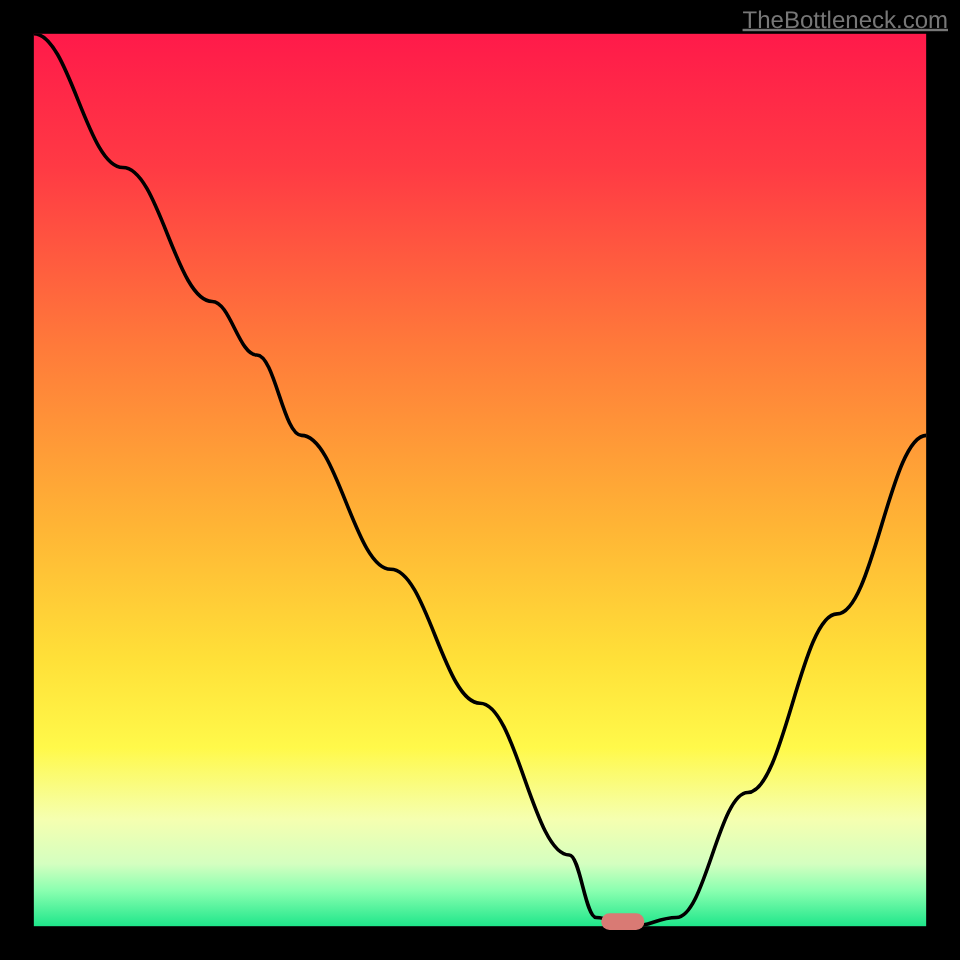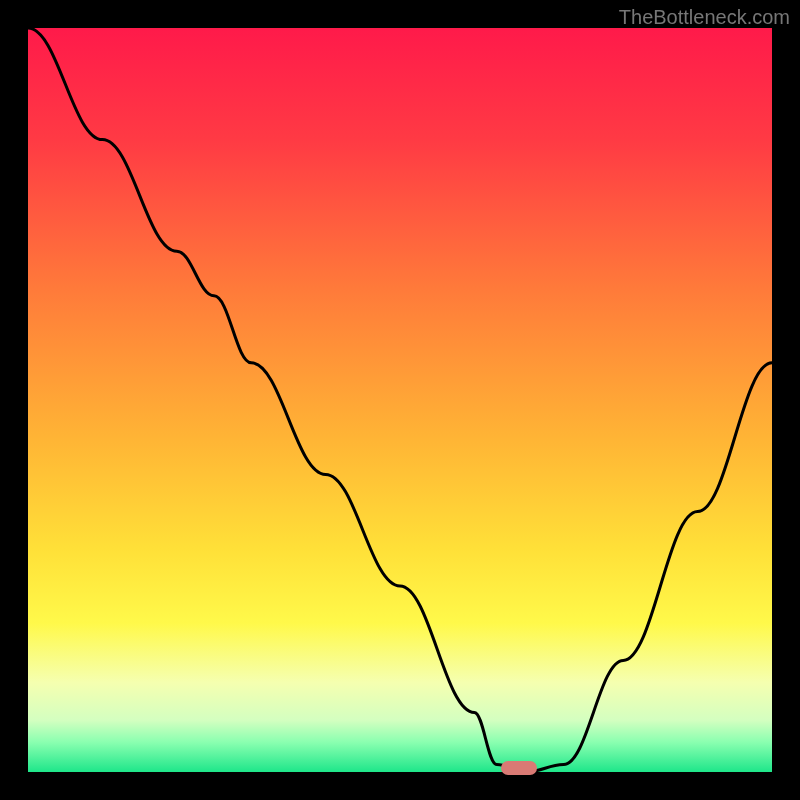--- a/index.html
+++ b/index.html
@@ -26,20 +26,21 @@
     height: 100%;
   }
   .watermark {
     position: absolute;
     top: 6px;
     right: 10px;
     color: #777;
     font-size: 20px;
     font-weight: 500;
     z-index: 10;
+    text-decoration: underline;
   }
   .curve-svg {
     position: absolute;
     left: 0;
     top: 0;
     width: 100%;
     height: 100%;
     z-index: 5;
   }
   .marker {

